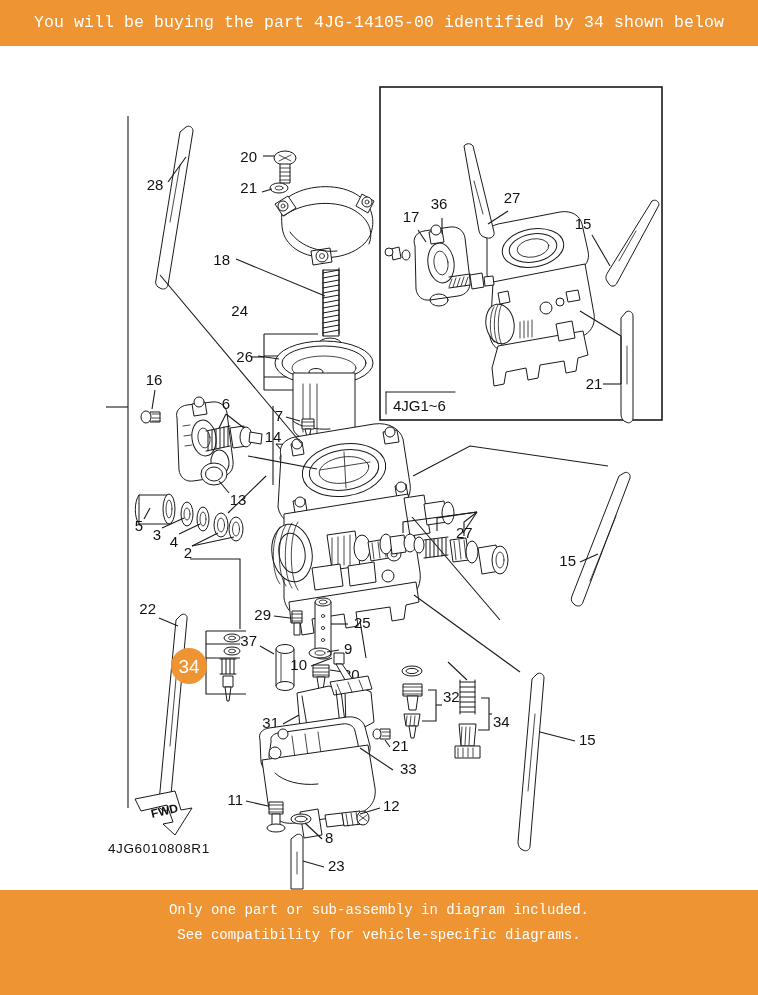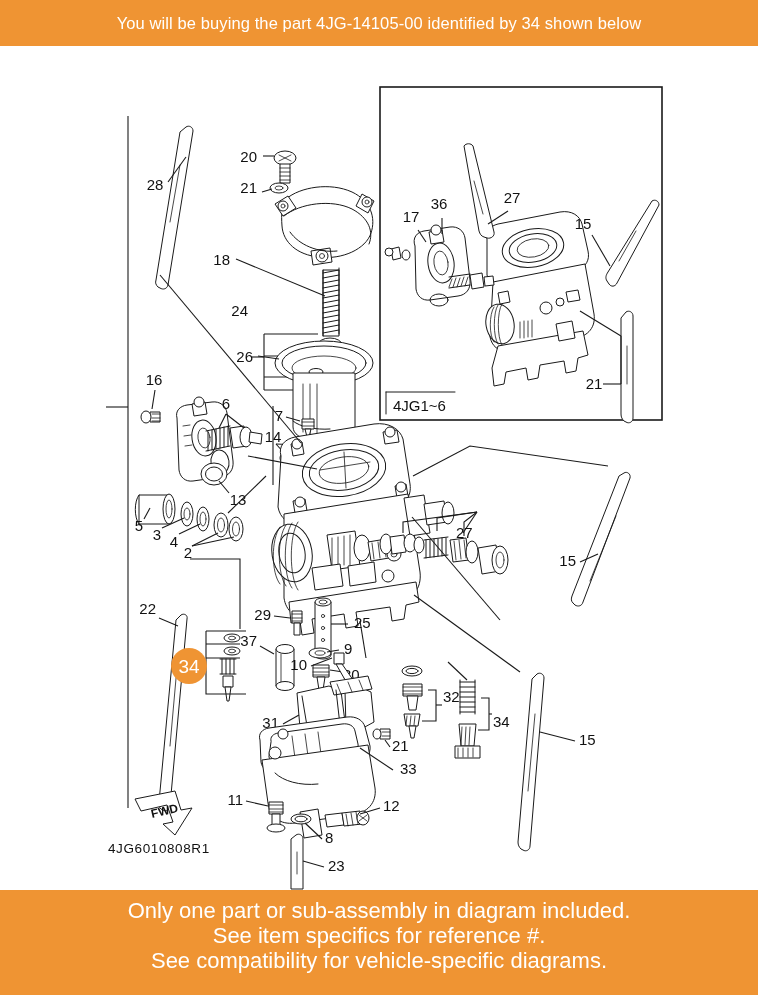--- a/index.html
+++ b/index.html
@@ -12,31 +12,32 @@
   }
   #page{position:relative;width:758px;height:995px;background:#fff;}
 
   
   .banner{
     position:absolute;left:0;width:758px;
     background:#ef9433;
     color:#ffffff;
     text-align:center;
     box-sizing:border-box;
+    font-family:Liberation Mono, monospace;
   }
   #header-banner{top:0;height:46px;}
   #header-banner .banner-text{
     font-size:16.5px;line-height:46px;font-weight:400;
     letter-spacing:.1px;white-space:nowrap;
   }
 
   
   #footer-banner{top:890px;height:105px;padding-top:8px;}
   #footer-banner .foot-line{
-    font-size:22px;line-height:25px;font-weight:400;
+    font-size:14px;line-height:25px;font-weight:400;
   }
 
   
   #diagram-stage{
     position:absolute;top:46px;left:0;width:758px;height:844px;
     background:#ffffff;
   }
   #diagram-svg{display:block;width:758px;height:844px;}
 
   
@@ -617,17 +618,16 @@
     <g>
       <circle class="marker-circle" cx="189" cy="620" r="18"></circle>
       <text class="marker-text" x="189" y="627">34</text>
     </g>
 
   </svg>
   </div>
 
   <div class="banner" id="footer-banner">
     <div class="foot-line">Only one part or sub-assembly in diagram included.</div>
-    <div class="foot-line">See item specifics for reference #.</div>
     <div class="foot-line">See compatibility for vehicle-specific diagrams.</div>
   </div>
 
 </div>
 
 </body></html>

